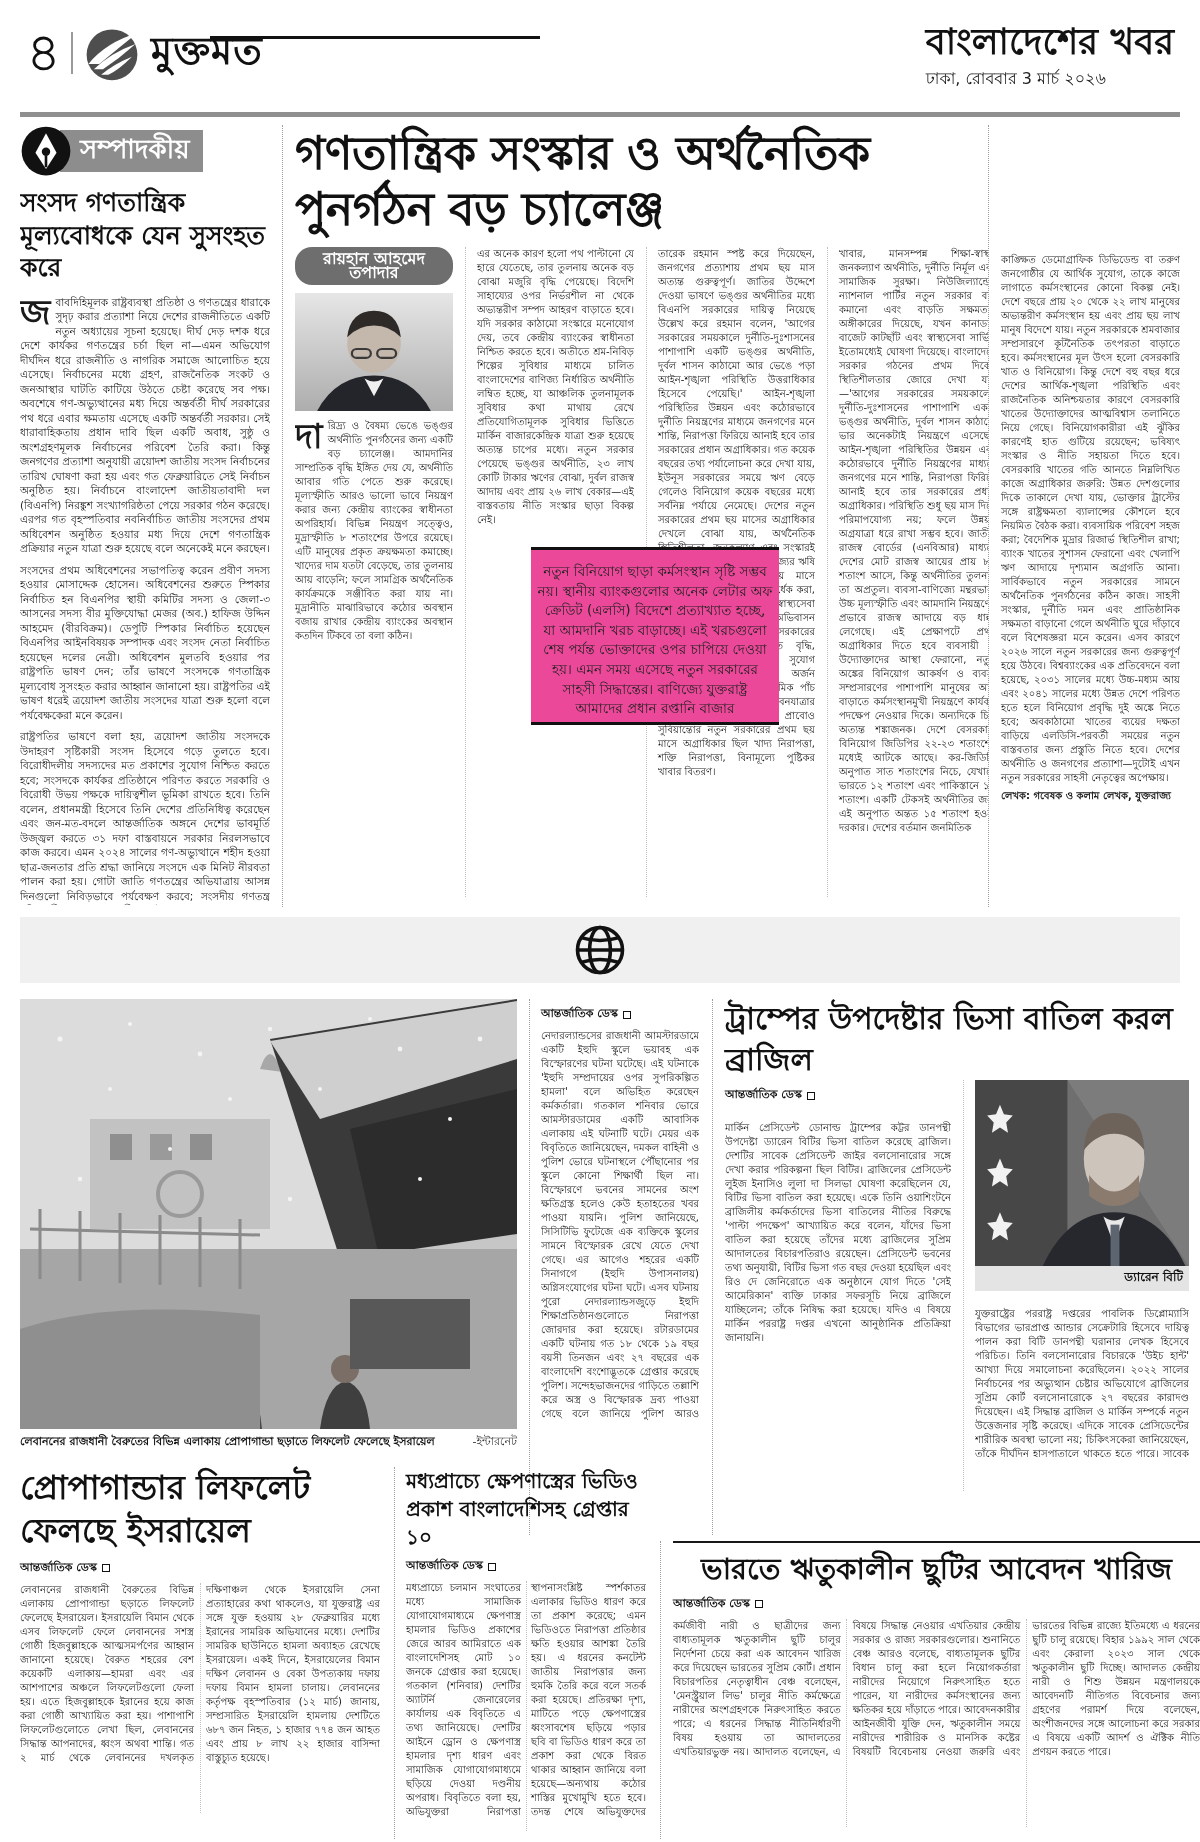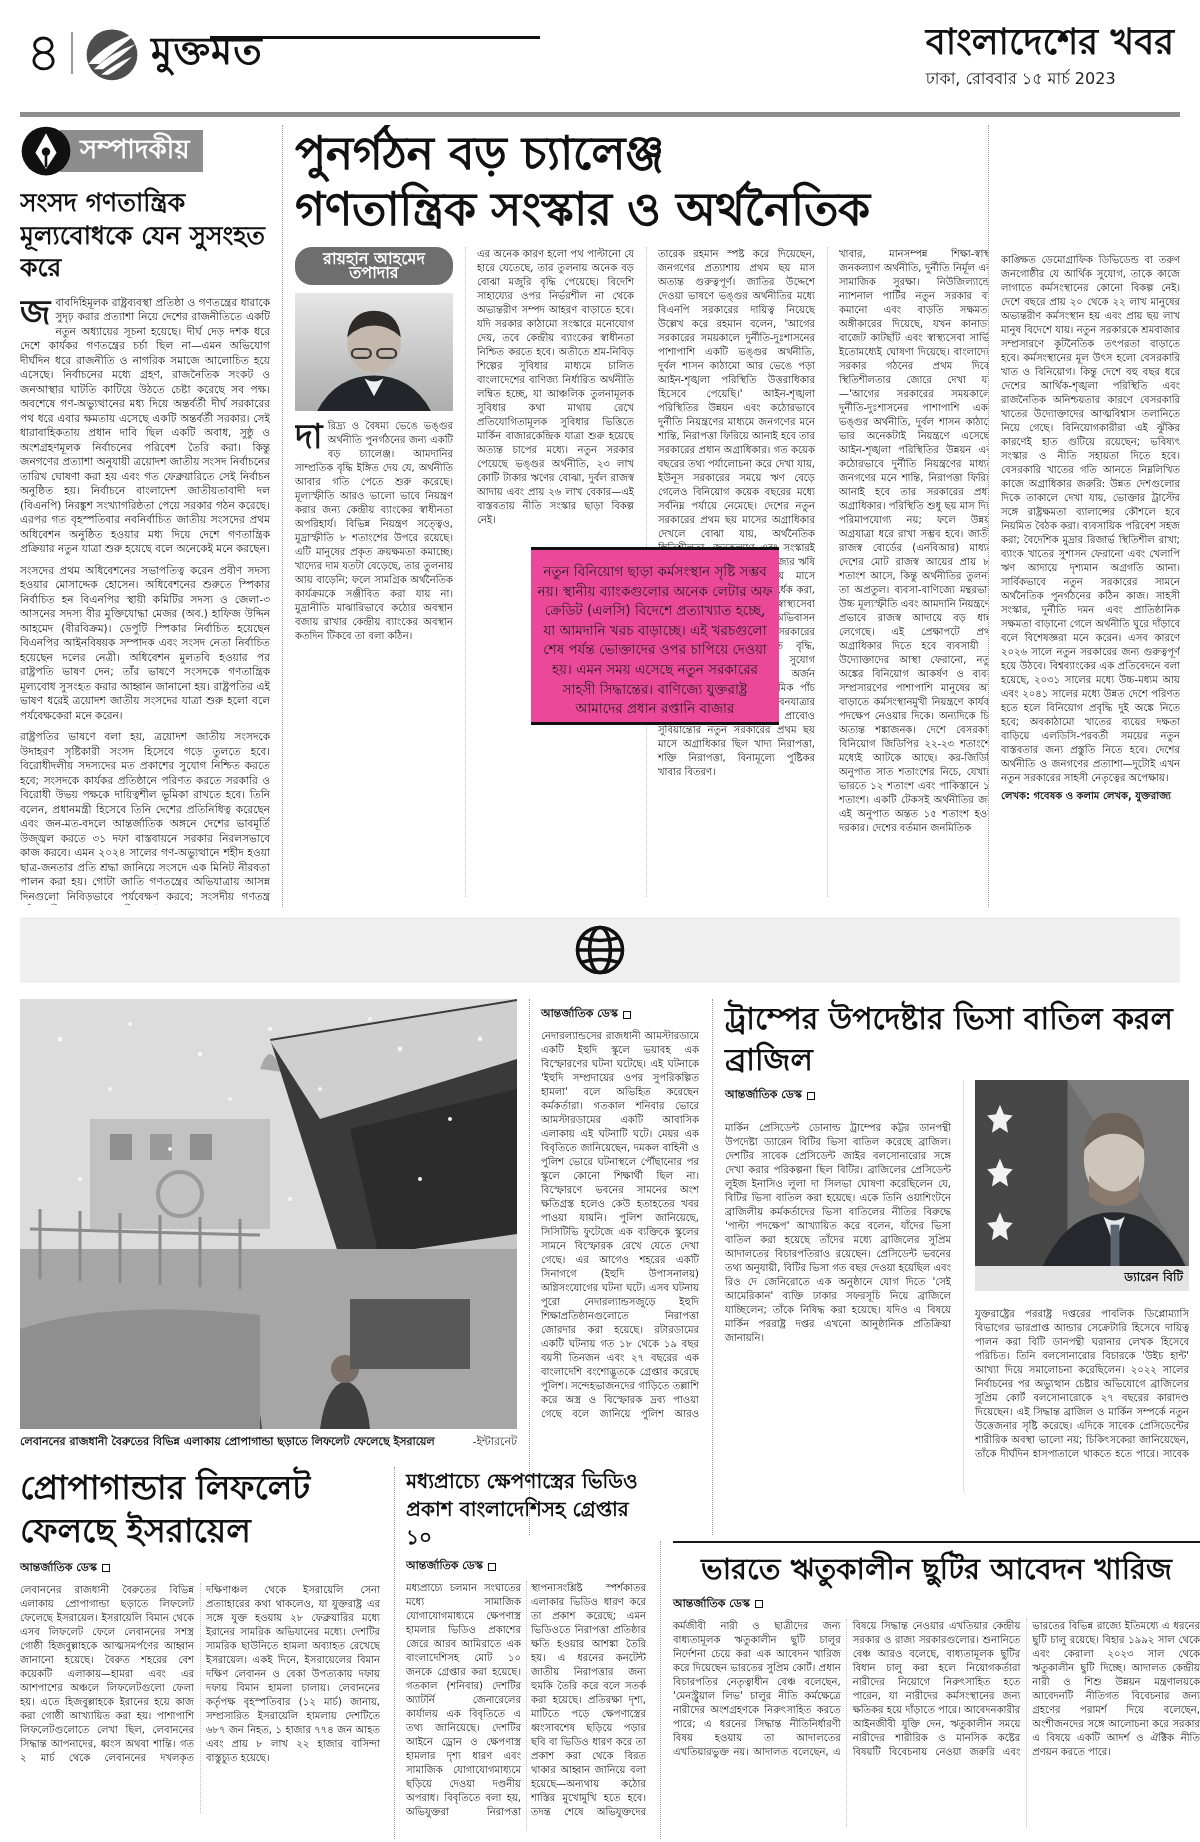--- a/index.html
+++ b/index.html
@@ -100,21 +100,21 @@
         <circle cx="16" cy="17" r="14" fill="#4e4e4e"></circle>
         <path d="M3 22 Q13 10 30 5 Q20 13 9 22 Z" fill="#fff"></path>
         <path d="M6 25 Q15 16 29 11 Q20 19 11 25 Z" fill="#fff"></path>
         <path d="M10 28 Q17 22 27 18 Q20 25 14 28 Z" fill="#fff"></path>
       </svg>
       <div class="section-name">মুক্তমত</div>
     </div>
     <div class="section-rule"></div>
     <div class="hdr-right">
       <div class="masthead">বাংলাদেশের খবর</div>
-      <div class="dateline">ঢাকা, রোববার ১৫ মার্চ 2023</div>
+      <div class="dateline">ঢাকা, রোববার 3 মার্চ ২০২৬</div>
     </div>
   </div>
   <div class="hdr-rule"></div>
 
   <div class="topsec">
 
     <div class="ed-col">
       <div class="ed-badge">
         <svg class="ed-icon" viewBox="0 0 32 32">
           <circle cx="16" cy="16" r="15" fill="#111"></circle>
@@ -127,22 +127,22 @@
       <div class="ed-head">সংসদ গণতান্ত্রিক মূল্যবোধকে যেন সুসংহত করে</div>
       <div class="ed-body">
         <p><span class="dropcap">জ</span><span>বাবদিহিমূলক রাষ্ট্রব্যবস্থা প্রতিষ্ঠা ও গণতন্ত্রের ধারাকে সুদৃঢ় করার প্রত্যাশা নিয়ে দেশের রাজনীতিতে একটি নতুন অধ্যায়ের সূচনা হয়েছে। দীর্ঘ দেড় দশক ধরে দেশে কার্যকর গণতন্ত্রের চর্চা ছিল না—এমন অভিযোগ দীর্ঘদিন ধরে রাজনীতি ও নাগরিক সমাজে আলোচিত হয়ে এসেছে। নির্বাচনের মধ্যে গ্রহণ, রাজনৈতিক সংকট ও জনআস্থার ঘাটতি কাটিয়ে উঠতে চেষ্টা করেছে সব পক্ষ। অবশেষে গণ-অভ্যুত্থানের মধ্য দিয়ে অন্তর্বর্তী দীর্ঘ সরকারের পথ ধরে এবার ক্ষমতায় এসেছে একটি অন্তর্বর্তী সরকার। সেই ধারাবাহিকতায় প্রধান দাবি ছিল একটি অবাধ, সুষ্ঠু ও অংশগ্রহণমূলক নির্বাচনের পরিবেশ তৈরি করা। কিন্তু জনগণের প্রত্যাশা অনুযায়ী ত্রয়োদশ জাতীয় সংসদ নির্বাচনের তারিখ ঘোষণা করা হয় এবং গত ফেব্রুয়ারিতে সেই নির্বাচন অনুষ্ঠিত হয়। নির্বাচনে বাংলাদেশ জাতীয়তাবাদী দল (বিএনপি) নিরঙ্কুশ সংখ্যাগরিষ্ঠতা পেয়ে সরকার গঠন করেছে। এরপর গত বৃহস্পতিবার নবনির্বাচিত জাতীয় সংসদের প্রথম অধিবেশন অনুষ্ঠিত হওয়ার মধ্য দিয়ে দেশে গণতান্ত্রিক প্রক্রিয়ার নতুন যাত্রা শুরু হয়েছে বলে অনেকেই মনে করছেন।</span></p>
         <p>সংসদের প্রথম অধিবেশনের সভাপতিত্ব করেন প্রবীণ সদস্য হওয়ার মোসাদ্দেক হোসেন। অধিবেশনের শুরুতে স্পিকার নির্বাচিত হন বিএনপির স্থায়ী কমিটির সদস্য ও জেলা-৩ আসনের সদস্য বীর মুক্তিযোদ্ধা মেজর (অব.) হাফিজ উদ্দিন আহমেদ (বীরবিক্রম)। ডেপুটি স্পিকার নির্বাচিত হয়েছেন বিএনপির আইনবিষয়ক সম্পাদক এবং সংসদ নেতা নির্বাচিত হয়েছেন দলের নেত্রী। অধিবেশন মুলতবি হওয়ার পর রাষ্ট্রপতি ভাষণ দেন; তাঁর ভাষণে সংসদকে গণতান্ত্রিক মূল্যবোধ সুসংহত করার আহ্বান জানানো হয়। রাষ্ট্রপতির এই ভাষণ ধরেই ত্রয়োদশ জাতীয় সংসদের যাত্রা শুরু হলো বলে পর্যবেক্ষকেরা মনে করেন।</p>
         <p>রাষ্ট্রপতির ভাষণে বলা হয়, ত্রয়োদশ জাতীয় সংসদকে উদাহরণ সৃষ্টিকারী সংসদ হিসেবে গড়ে তুলতে হবে। বিরোধীদলীয় সদস্যদের মত প্রকাশের সুযোগ নিশ্চিত করতে হবে; সংসদকে কার্যকর প্রতিষ্ঠানে পরিণত করতে সরকারি ও বিরোধী উভয় পক্ষকে দায়িত্বশীল ভূমিকা রাখতে হবে। তিনি বলেন, প্রধানমন্ত্রী হিসেবে তিনি দেশের প্রতিনিধিত্ব করেছেন এবং জন-মত-বদলে আন্তর্জাতিক অঙ্গনে দেশের ভাবমূর্তি উজ্জ্বল করতে ৩১ দফা বাস্তবায়নে সরকার নিরলসভাবে কাজ করবে। এমন ২০২৪ সালের গণ-অভ্যুত্থানে শহীদ হওয়া ছাত্র-জনতার প্রতি শ্রদ্ধা জানিয়ে সংসদে এক মিনিট নীরবতা পালন করা হয়। গোটা জাতি গণতন্ত্রের অভিযাত্রায় আসন্ন দিনগুলো নিবিড়ভাবে পর্যবেক্ষণ করবে; সংসদীয় গণতন্ত্র শক্তিশালী করতে প্রয়োজনীয় আইন প্রণয়ন ও সংস্কার প্রস্তাব পর্যালোচনার জন্য ১৪ সদস্যের একটি বিশেষ সংসদীয় কমিটি গঠন করা হয়েছে।</p>
       </div>
     </div>
 
     <div class="main-col">
       <div class="main-head">
+        <div>গণতান্ত্রিক সংস্কার ও অর্থনৈতিক</div>
         <div>পুনর্গঠন বড় চ্যালেঞ্জ</div>
-        <div>গণতান্ত্রিক সংস্কার ও অর্থনৈতিক</div>
       </div>
       <div class="main-body">
         <div class="mcol">
           <div class="byline-bar">রায়হান আহমেদ তপাদার</div>
           <svg class="author-photo" viewBox="0 0 100 80" preserveAspectRatio="none">
             <rect width="100" height="80" fill="#d9d9d9"></rect>
             <rect width="100" height="80" fill="url(#gphoto)"></rect>
             <defs>
                 <linearGradient id="gphoto" x1="0" y1="0" x2="0" y2="1">
               <stop offset="0" stop-color="#e6e6e6"></stop>

